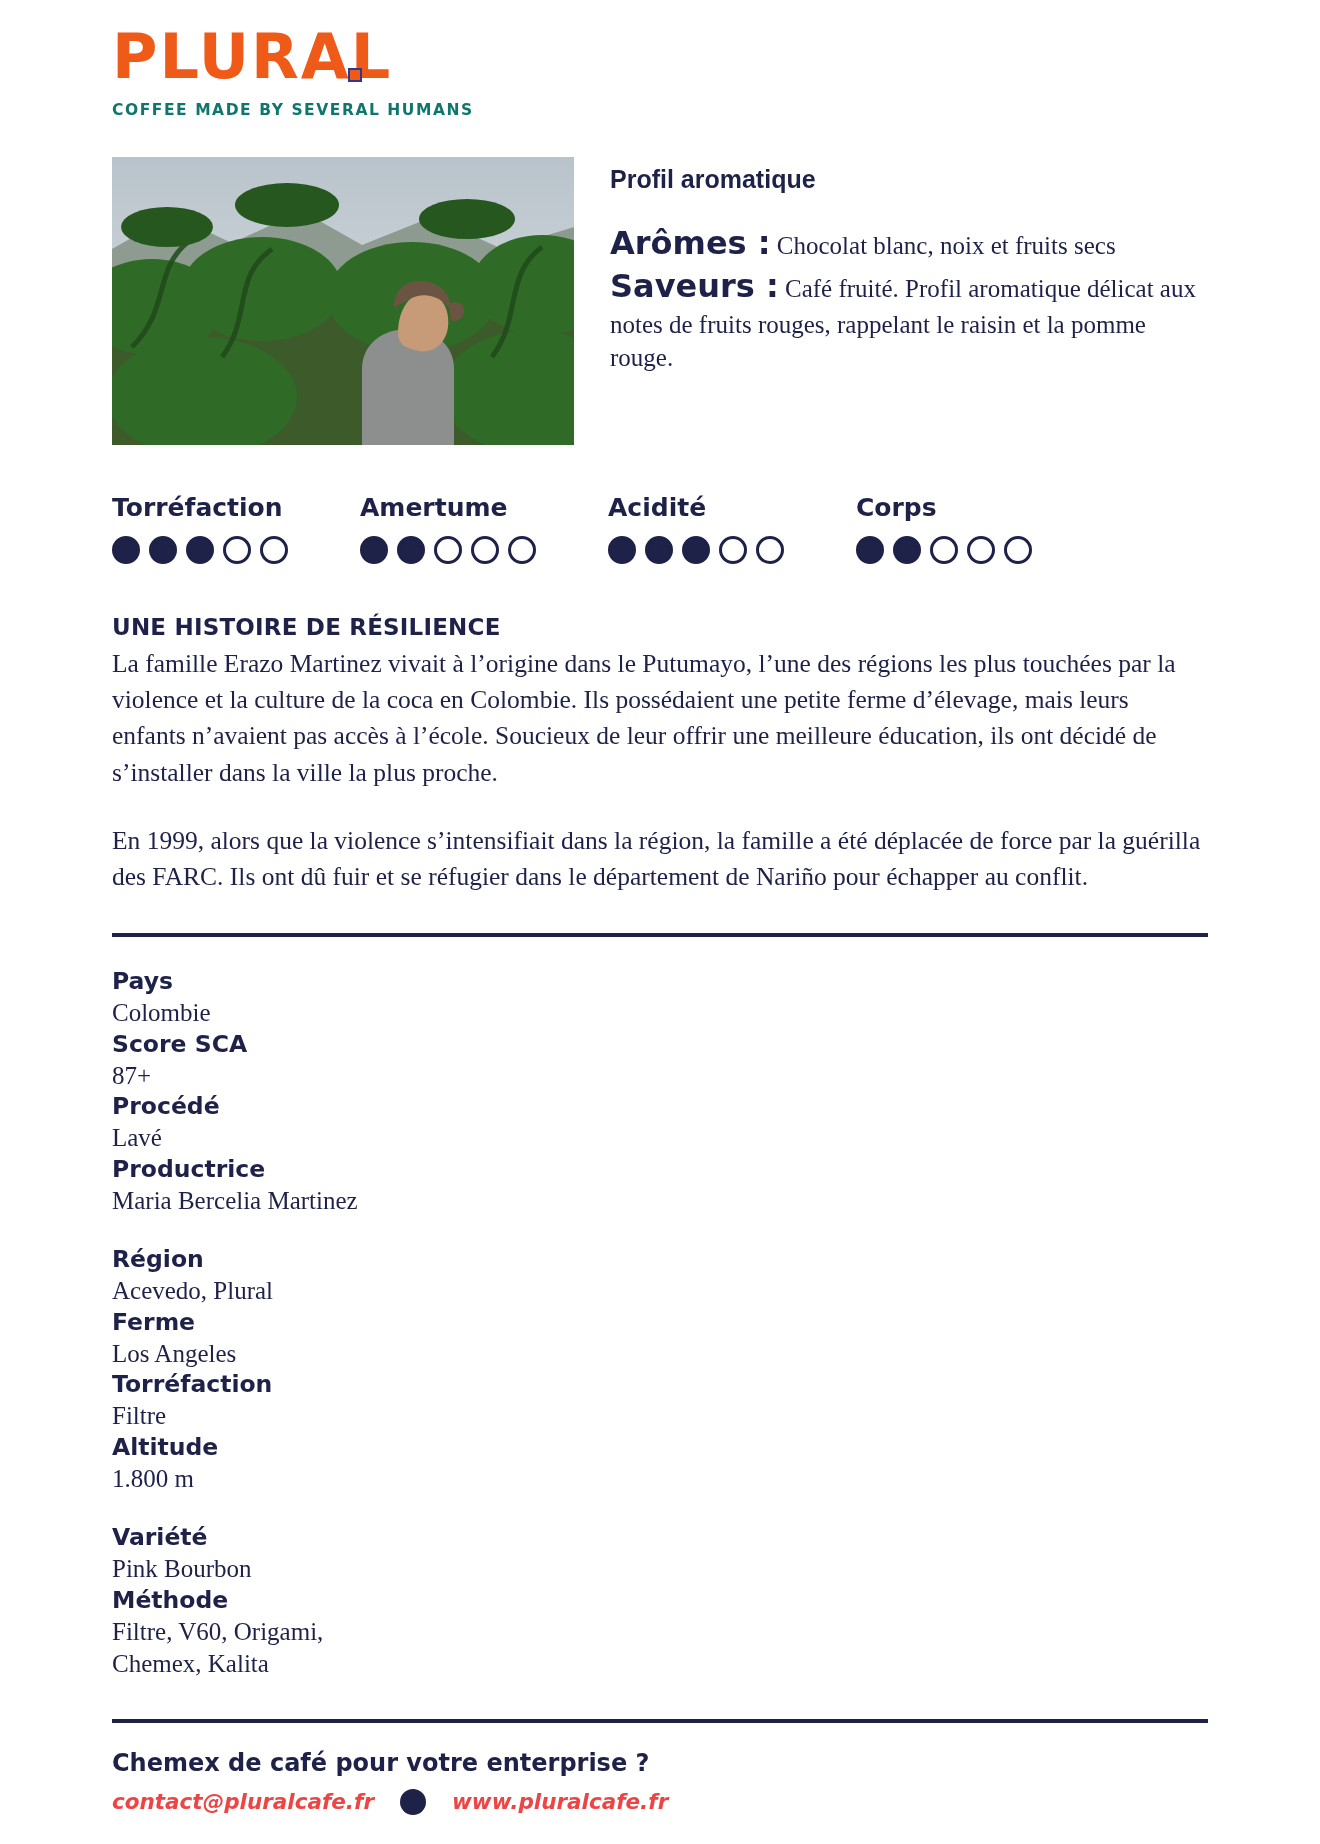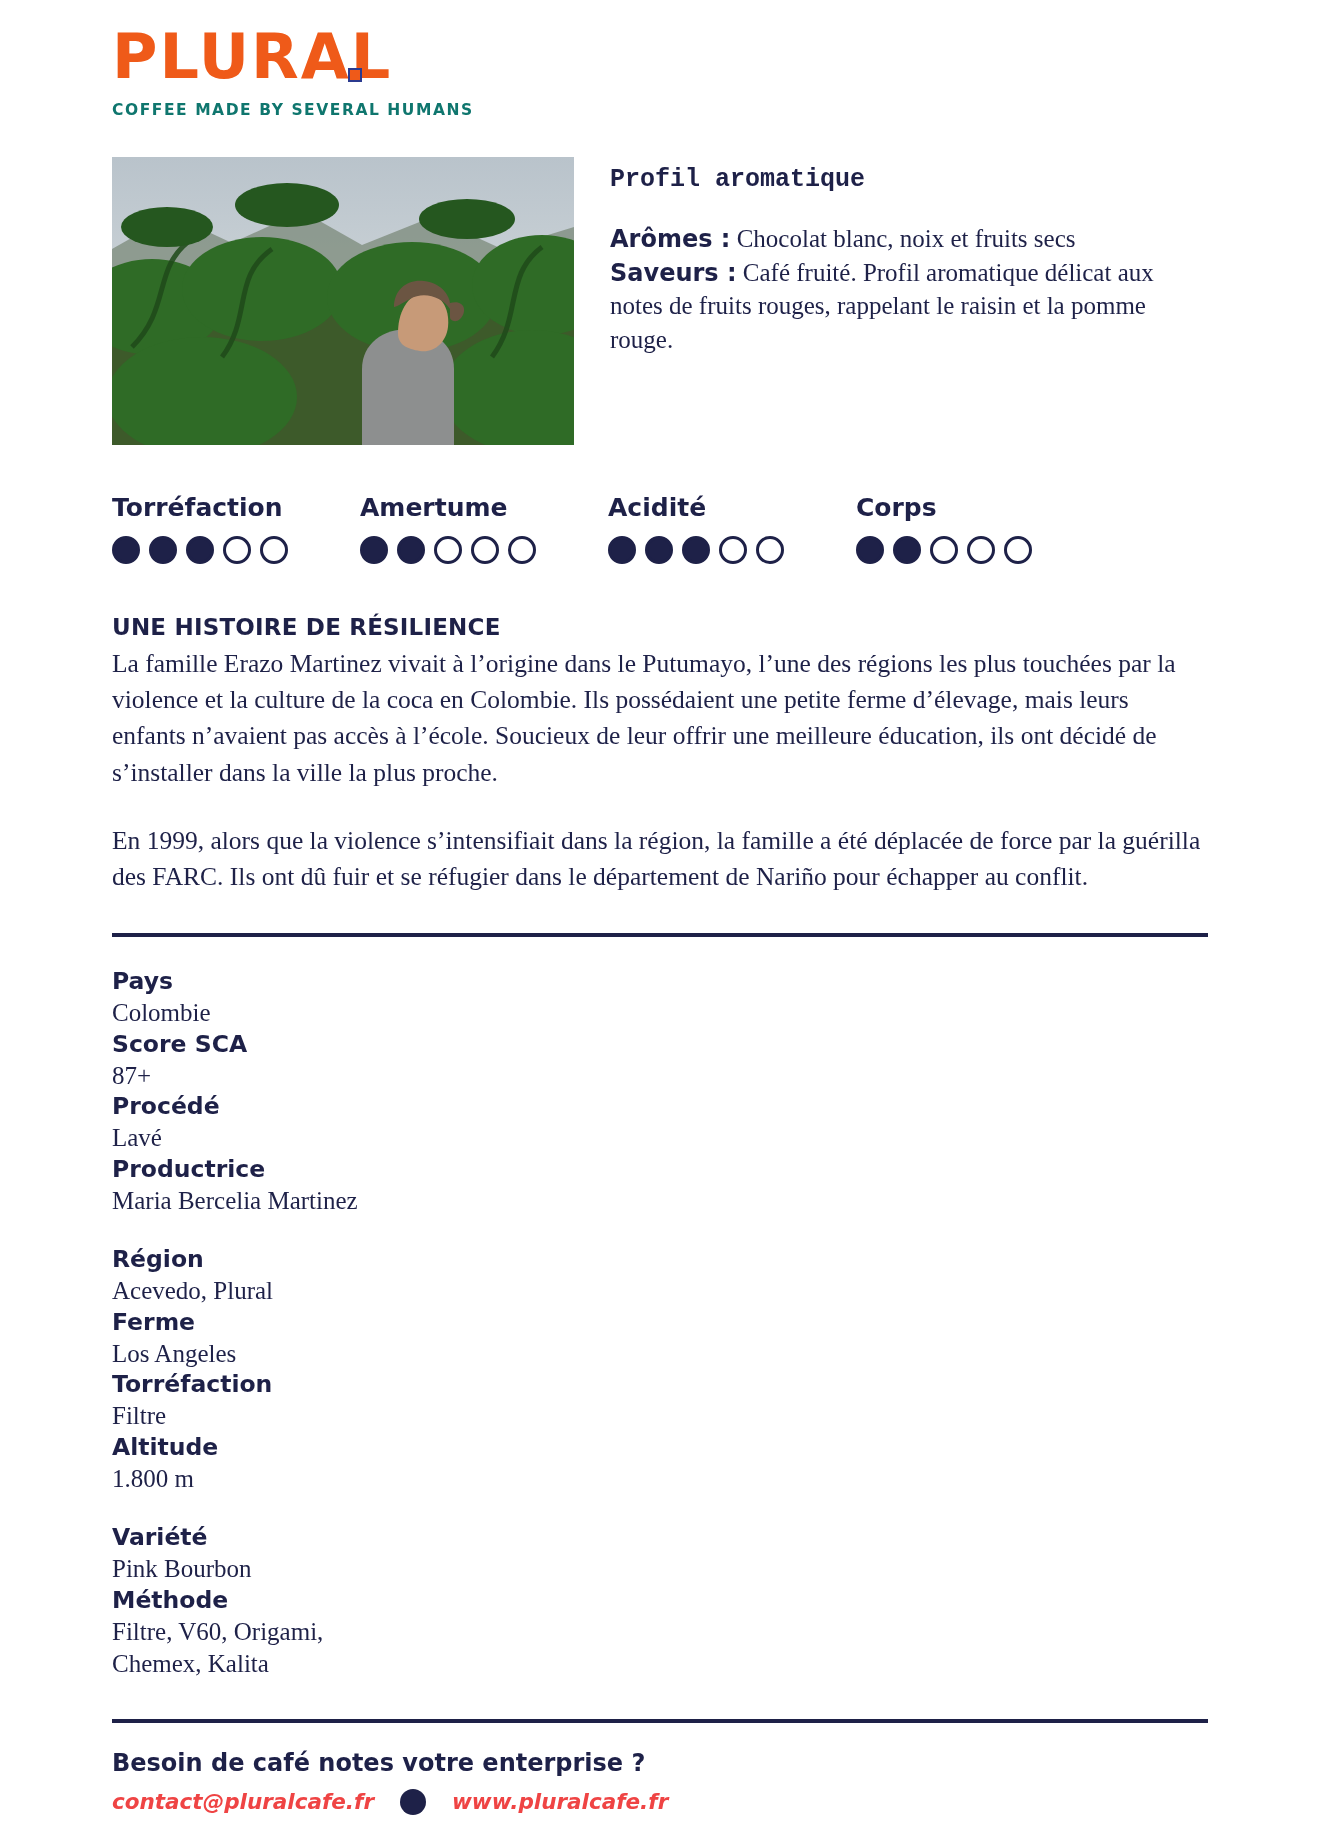--- a/index.html
+++ b/index.html
@@ -66,35 +66,35 @@
     position: relative;
     overflow: hidden;
     background: #7d8a6a;
   }
   .photo svg { display: block; }
   .aroma {
     flex: 1 1 auto;
     padding-top: 8px;
   }
   .aroma h2 {
-    font-family: Liberation Mono, monospace;
+    font-family: Liberation Sans, sans-serif;
     font-size: 25px;
     font-weight: bold;
     margin: 0 0 28px 0;
     color: #1e2148;
   }
   .aroma p {
     margin: 0;
     font-size: 25px;
     line-height: 1.34;
   }
   .aroma .lbl {
     font-family: "DejaVu Sans", sans-serif;
     font-weight: bold;
-    font-size: 24px;
+    font-size: 32px;
   }
 
   
   .ratings {
     display: flex;
     margin-top: 48px;
   }
   .rating {
     width: 248px;
   }
@@ -360,21 +360,21 @@
       <div class="spec c2">
         <div class="k">Méthode</div>
         <div class="v">Filtre, V60, Origami, Chemex, Kalita</div>
       </div>
     </div>
   </div>
 
   <div class="rule"></div>
 
   <div class="footer">
-    <h3>Besoin de café notes votre enterprise ?</h3>
+    <h3>Chemex de café pour votre enterprise ?</h3>
     <div class="contact-row">
       <a href="#">contact@pluralcafe.fr</a>
       <span class="bullet"></span>
       <a href="#">www.pluralcafe.fr</a>
     </div>
   </div>
 
 </div>
 
 </body></html>

